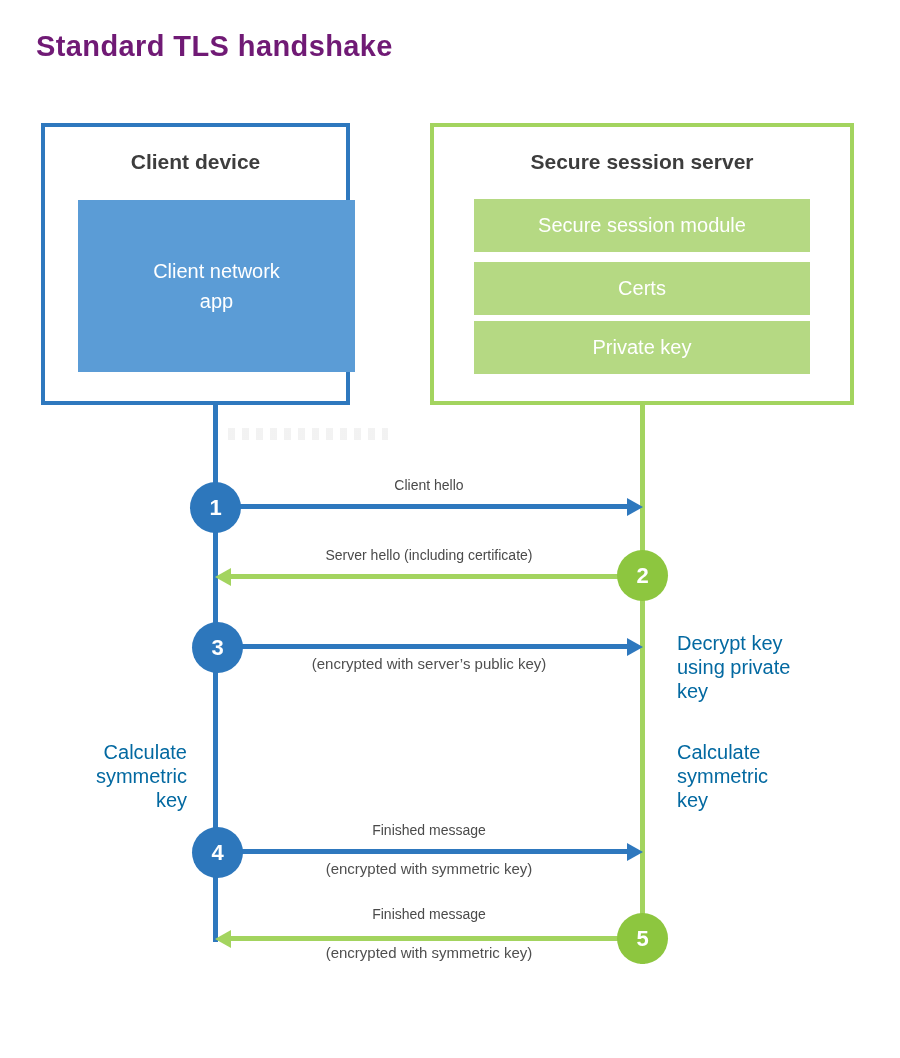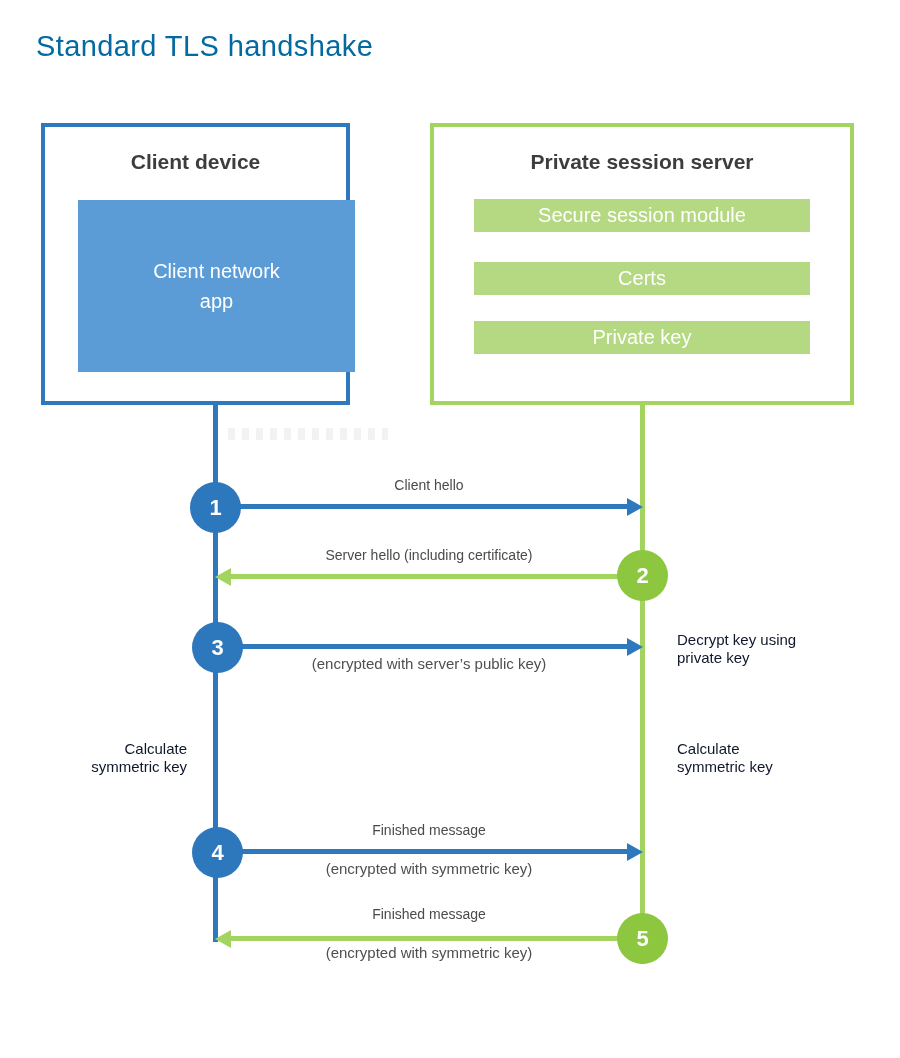--- a/index.html
+++ b/index.html
@@ -3,37 +3,37 @@
 <meta charset="utf-8">
 <style>
   * { margin:0; padding:0; box-sizing:border-box; }
   body { background:#ffffff; }
   .canvas {
     position:relative; width:900px; height:1058px; background:#ffffff;
     font-family:"Liberation Sans","DejaVu Sans",sans-serif; overflow:hidden;
   }
   .page-title {
     position:absolute; left:36px; top:30px;
-    font-size:29px; font-weight:400; color:#0369a1; letter-spacing:0.4px;
+    font-size:29px; font-weight:700; color:#701a75; letter-spacing:0.4px;
   }
   .entity-box { position:absolute; background:#fff; border:4px solid; }
   .box-client { left:41px; top:123px; width:309px; height:282px; border-color:#2e78be; }
   .box-server { left:430px; top:123px; width:424px; height:282px; border-color:#a3d45f; }
   .entity-title {
     position:absolute; top:23px; left:0; right:0; text-align:center;
     font-weight:bold; font-size:21px; color:#3d3d3d;
   }
   .client-app {
     position:absolute; left:33px; top:73px; width:277px; height:172px;
     background:#5b9cd6; color:#ffffff; font-size:20px; line-height:1.5;
     display:flex; flex-direction:column; align-items:center; justify-content:center;
     text-align:center;
   }
   .module-bar {
-    position:absolute; left:40px; width:336px; height:33px;
+    position:absolute; left:40px; width:336px; height:53px;
     background:#b5d983; color:#ffffff; font-size:20px;
     display:flex; align-items:center; justify-content:center;
   }
   .bar-0 { top:72px; } .bar-1 { top:135px; } .bar-2 { top:194px; }
   .vline { position:absolute; width:5px; z-index:1; }
   .vline-client { left:213px; top:405px; height:537px; background:#2e78be; }
   .vline-server { left:640px; top:405px; height:559px; background:#a3d45f; }
   .ghost-dashes {
     position:absolute; left:228px; top:428px; width:160px; height:12px;
     background:repeating-linear-gradient(90deg, rgba(130,130,130,0.10) 0 7px, transparent 7px 14px);
@@ -56,21 +56,21 @@
   .ah-right { border-left:16px solid #2e78be; }
   .ah-left  { border-right:16px solid #a3d45f; }
   .num-circle {
     position:absolute; width:51px; height:51px; border-radius:50%;
     color:#ffffff; font-weight:bold; font-size:22px; z-index:3;
     display:flex; align-items:center; justify-content:center;
   }
   .num-circle.blue { background:#2d77bc; }
   .num-circle.green { background:#8dc63f; }
   .side-note {
-    position:absolute; font-size:15px; color:#0f172a; line-height:1.2; z-index:2;
+    position:absolute; font-size:20px; color:#0369a1; line-height:1.2; z-index:2;
   }
   .note-decrypt { left:677px; top:631px; width:135px; }
   .note-calc-left { left:87px; top:740px; width:100px; text-align:right; }
   .note-calc-right { left:677px; top:740px; width:110px; }
 </style>
 </head>
 <body>
 
 <div class="canvas">
 
@@ -78,21 +78,21 @@
 
   <div class="entity-box box-client">
     <div class="entity-title">Client device</div>
     <div class="client-app">
       <span>Client network</span>
       <span>app</span>
     </div>
   </div>
 
   <div class="entity-box box-server">
-    <div class="entity-title">Private session server</div>
+    <div class="entity-title">Secure session server</div>
     <div class="module-bar bar-0">Secure session module</div>
     <div class="module-bar bar-2">Private key</div>
     <div class="module-bar bar-1">Certs</div>
   </div>
 
   <div class="vline vline-client"></div>
   <div class="vline vline-server"></div>
   <div class="ghost-dashes"></div>
 
   <div class="msg-label" style="top:477px;">Client hello</div>

